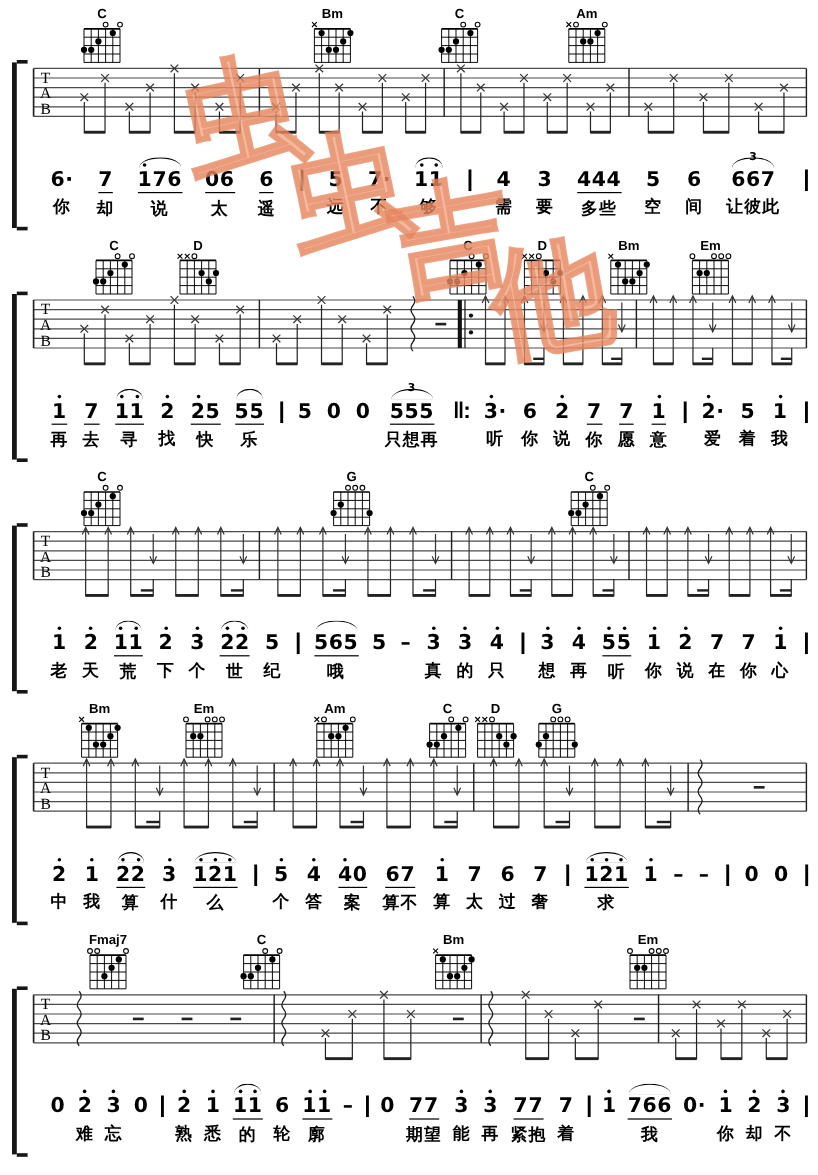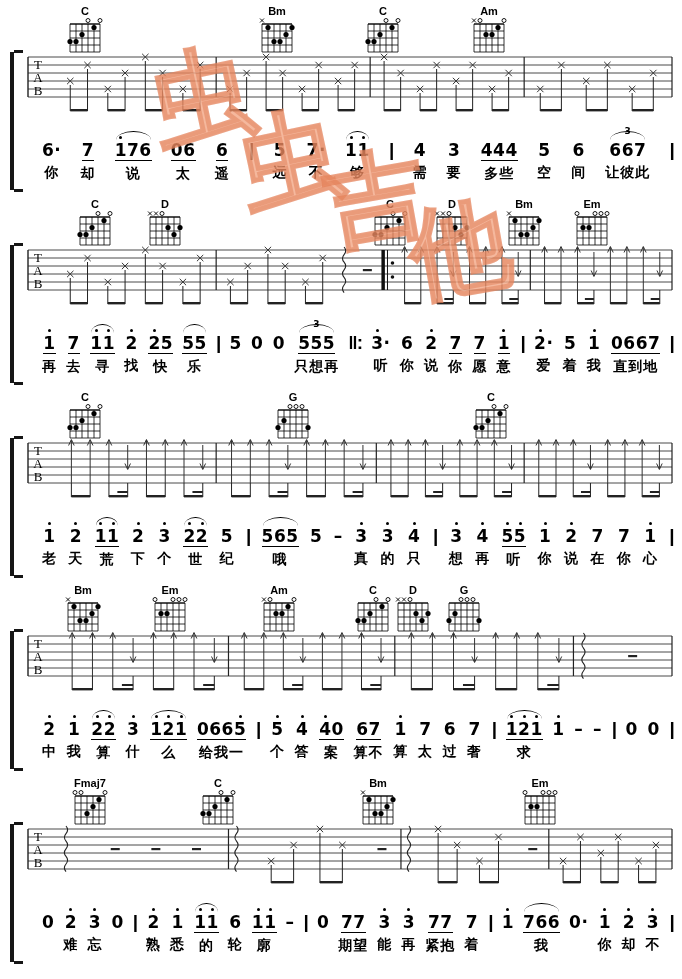--- a/index.html
+++ b/index.html
@@ -675,24 +675,20 @@
           <span class="num"><span class="ch dt">2</span><span class="ch">·</span></span>
           <span class="ly">爱</span>
         </span>
         <span class="note">
           <span class="num"><span class="ch">5</span></span>
           <span class="ly">着</span>
         </span>
         <span class="note">
           <span class="num"><span class="ch dt">1</span></span>
           <span class="ly">我</span>
-        </span>
-        <span class="note">
-          <span class="num u1"><span class="ch">0</span><span class="ch">6</span><span class="ch">6</span><span class="ch">7</span></span>
-          <span class="ly">直到地</span>
         </span>
         <span class="bar">|</span>
       </div>
     </section>
     <section class="system" style="top: 396px;">
       <div class="bracket"></div>
       <div class="chords">
         <div class="chord" style="left: 61px; top: 0px;"><svg width="48" height="56" viewBox="0 0 48 56">
             <text x="24" y="9" text-anchor="middle" font-size="11" font-weight="bold" font-family="Liberation Sans, sans-serif">C</text>
             <circle cx="27" cy="14.5" r="2" fill="none" stroke="#000" stroke-width="0.9"></circle>
@@ -1230,24 +1226,20 @@
           <span class="ly">算</span>
         </span>
         <span class="note">
           <span class="num"><span class="ch dt">3</span></span>
           <span class="ly">什</span>
         </span>
         <span class="note">
           <span class="num u1 tie"><span class="ch dt">1</span><span class="ch dt">2</span><span class="ch dt">1</span></span>
           <span class="ly">么</span>
         </span>
-        <span class="note">
-          <span class="num u1"><span class="ch">0</span><span class="ch">6</span><span class="ch">6</span><span class="ch dt">5</span></span>
-          <span class="ly">给我一</span>
-        </span>
         <span class="bar">|</span>
         <span class="note">
           <span class="num"><span class="ch dt">5</span></span>
           <span class="ly">个</span>
         </span>
         <span class="note">
           <span class="num"><span class="ch dt">4</span></span>
           <span class="ly">答</span>
         </span>
         <span class="note">

